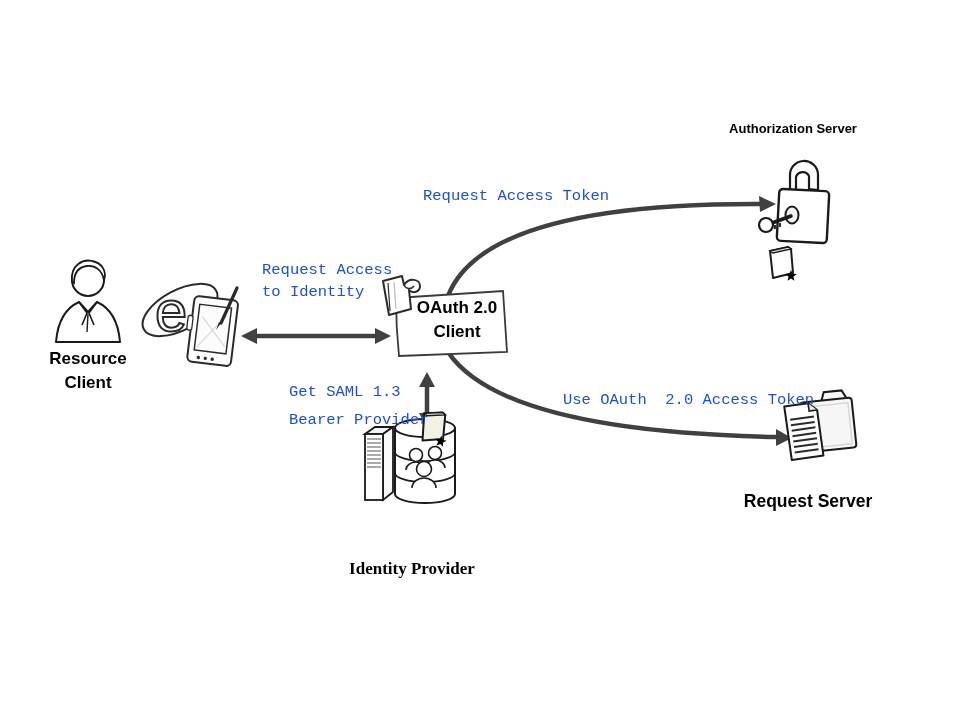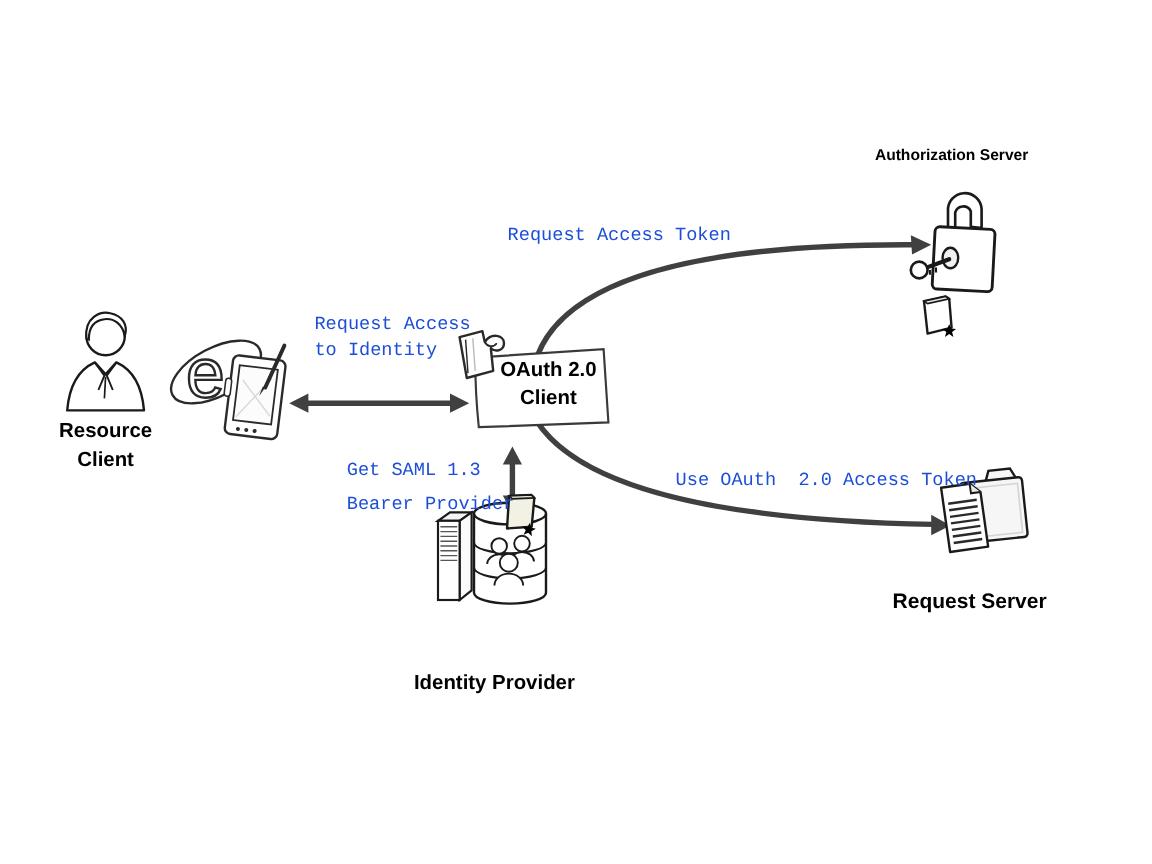--- a/index.html
+++ b/index.html
@@ -146,21 +146,21 @@
         <path d="M 56 78 A 12 10 0 0 1 80 78"></path>
       </g>
 
       <g transform="translate(60,-2) rotate(10 17 19)">
         <path d="M 6 7 L 24 3 L 27 5 L 29 29 L 9 34 Z" fill="#f3f1e4" stroke="#1a1a1a" stroke-width="2" stroke-linejoin="round"></path>
         <path d="M 6 7 L 24 3 L 27 5 L 9 9 Z" fill="#e6e4d4" stroke="#1a1a1a" stroke-width="1.4"></path>
         <path d="M 27 26 L 28.5 29.8 L 32.7 30.1 L 29.4 32.7 L 30.5 36.8 L 27 34.4 L 23.5 36.8 L 24.6 32.7 L 21.3 30.1 L 25.5 29.8 Z" fill="#000"></path>
       </g>
     </svg>
   </div>
-  <div class="node-title" style="left:337px;top:557px;width:150px;">Identity Provider</div>
+  <div class="node-title" style="left:337px;top:557px;width:150px;font-family:Liberation Serif, serif;">Identity Provider</div>
 
   <div class="edge-label" style="left:262px;top:259px;"><span>Request Access</span><br><span>to Identity</span></div>
 
   <div class="edge-label" style="left:423px;top:185px;">Request Access Token</div>
 
 
   <div class="edge-label" style="left:563px;top:389px;">Use OAuth  2.0 Access Token</div>
 
   <div class="edge-label" style="left:289px;top:381px;">Get SAML 1.3</div>
   <div class="edge-label" style="left:289px;top:409px;">Bearer Provider</div>

